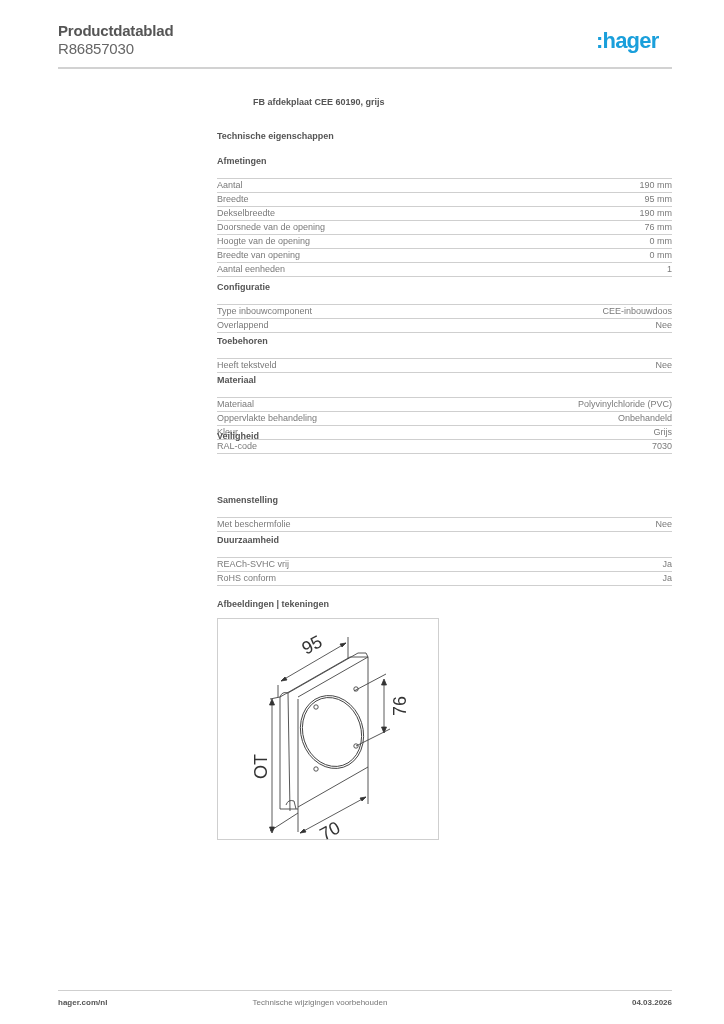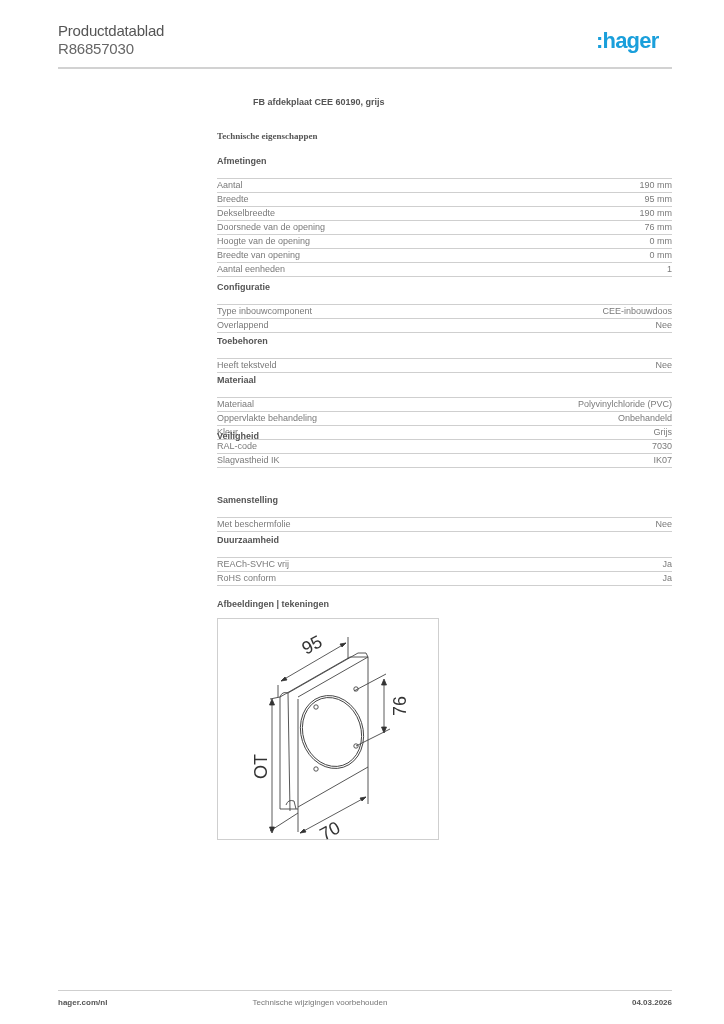--- a/index.html
+++ b/index.html
@@ -1,26 +1,26 @@
 <!DOCTYPE html>
 <html><head>
 <meta charset="utf-8">
 <style>
   html, body { margin: 0; padding: 0; background: #ffffff; }
   body { width: 724px; height: 1024px; position: relative; overflow: hidden;
          font-family: "Liberation Sans", sans-serif; color: #555; }
 
-  .hdr-title { position: absolute; left: 58px; top: 22px; font-size: 15px; font-weight: normal; color: #555; letter-spacing: -0.2px; }
+  .hdr-title { position: absolute; left: 58px; top: 22px; font-size: 15px; font-weight: bold; color: #555; letter-spacing: -0.2px; }
   .hdr-code { position: absolute; left: 58px; top: 40px; font-size: 15px; color: #666; letter-spacing: -0.2px; }
   .logo { position: absolute; left: 596px; top: 28px; font-size: 22px; font-weight: bold; color: #1a9fdb; letter-spacing: -0.8px; }
   .hdr-rule { position: absolute; left: 58px; top: 67px; width: 614px; height: 2px; background: #d2d2d2; }
 
   .content { position: absolute; left: 217px; top: 0; width: 455px; }
   .product-name { position: absolute; left: 0; top: 97px; font-size: 9px; font-weight: bold; color: #555; white-space: nowrap; padding-left: 36px; }
-  .tech-heading { position: absolute; left: 0; top: 131px; font-size: 9px; font-weight: bold; color: #555; white-space: nowrap; font-family: Liberation Serif, serif; }
+  .tech-heading { position: absolute; left: 0; top: 131px; font-size: 9px; font-weight: bold; color: #555; white-space: nowrap; }
 
   .section { position: absolute; left: 0; width: 455px; }
   .section-title { font-size: 9px; font-weight: bold; color: #555; height: 12px; line-height: 12px; border-bottom: 1.5px solid #cfcfcf; padding-bottom: 11px; }
   .row { display: flex; justify-content: space-between; height: 13px; line-height: 13px; font-size: 9px; color: #7a7a7a; border-bottom: 1.5px solid #cfcfcf; }
   .row span { white-space: nowrap; }
 
   .img-heading { position: absolute; left: 0; top: 599px; font-size: 9px; font-weight: bold; color: #555; white-space: nowrap; }
   .drawing-box { position: absolute; left: 0; top: 618px; width: 222px; height: 222px; border: 1px solid #cfcfcf; box-sizing: border-box; background: #fff; }
   .drawing-box svg { position: absolute; left: 0; top: 0; }
 
@@ -110,24 +110,20 @@
         <span>Grijs</span>
       </div>
     <div class="row">
         <span>RAL-code</span>
         <span>7030</span>
       </div>
   </div>
 
   <div class="section" style="top:430px;">
     <div class="section-title">Veiligheid</div>
-    <div class="row">
-        <span>Slagvastheid IK</span>
-        <span>IK07</span>
-      </div>
   </div>
 
   <div class="section" style="top:494px;">
     <div class="section-title">Samenstelling</div>
     <div class="row">
         <span>Met beschermfolie</span>
         <span>Nee</span>
       </div>
   </div>
 

